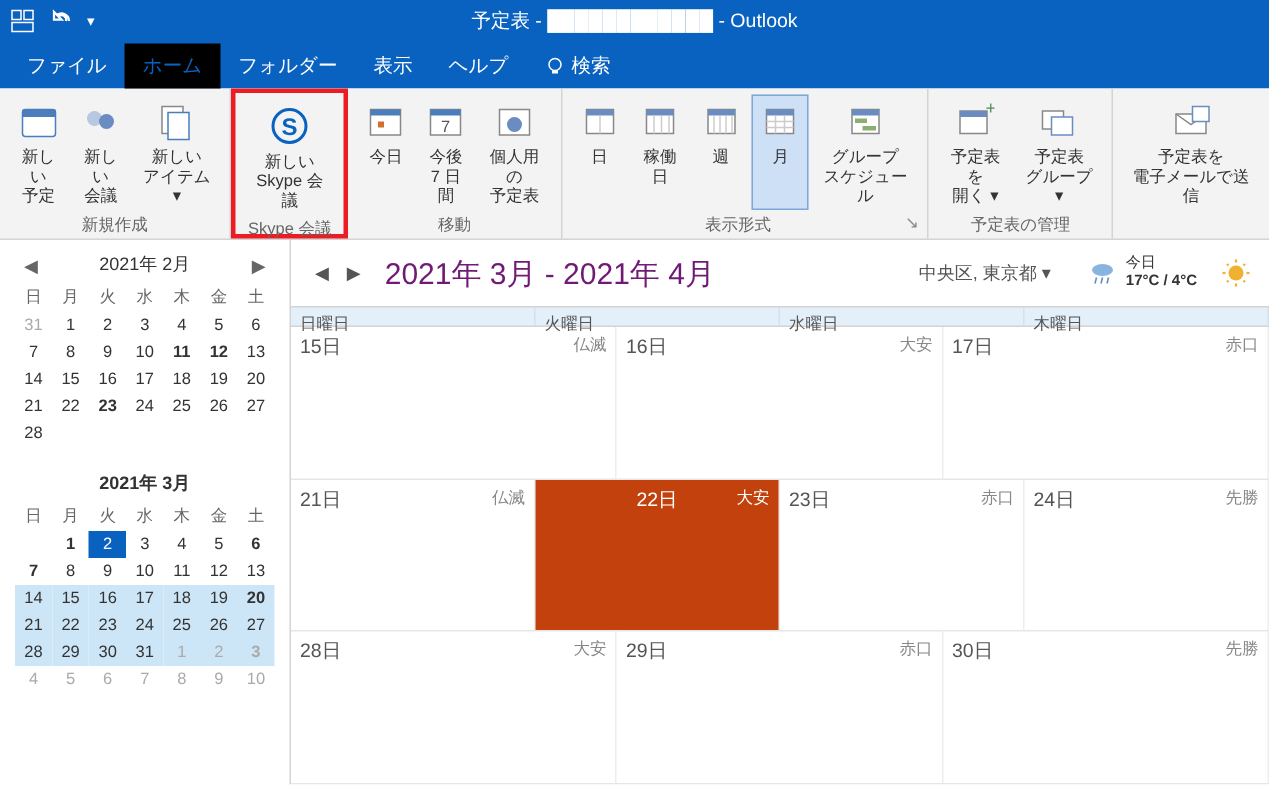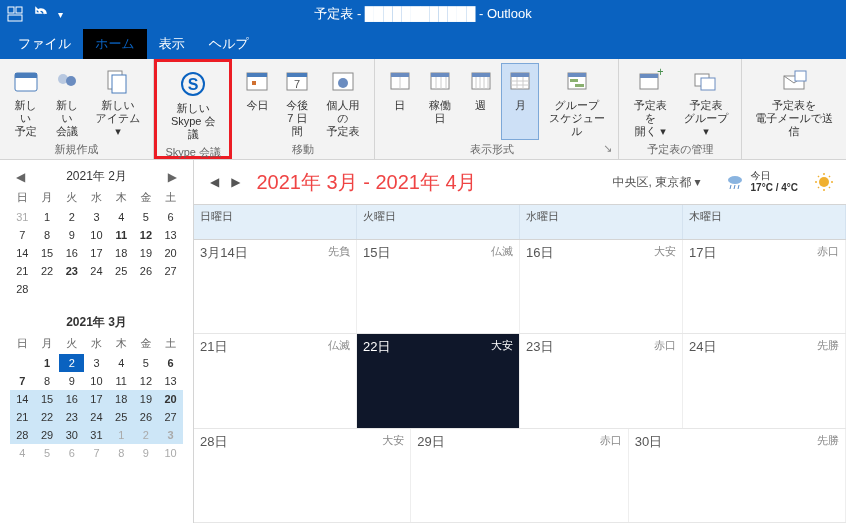--- a/index.html
+++ b/index.html
@@ -30,34 +30,34 @@
 .mc-dh{color:#666;padding:3px 0;}
 .mc-d{padding:3px 0;cursor:pointer;}
 .mc-d.dim{color:#aaa;}
 .mc-d.bold{font-weight:bold;}
 .mc-d.today{background:#0a62c0;color:#fff;}
 .mc-d.hl{background:#cde6f7;}
 .main{flex:1;display:flex;flex-direction:column;}
 .cal-hdr{height:44px;display:flex;align-items:center;padding:0 12px;gap:12px;}
 .cal-nav{display:flex;gap:4px;}
 .cal-nav span{cursor:pointer;color:#555;padding:2px 4px;}
-.cal-title{font-size:20px;color:#ef4444;font-weight:300;}
+.cal-title{font-size:20px;color:#701a75;font-weight:300;}
 .cal-loc{font-size:12px;color:#555;margin-left:auto;cursor:pointer;}
 .cal-weather{display:flex;align-items:center;gap:6px;margin-left:12px;}
 .wico{width:20px;height:20px;}
 .wtxt{font-size:10px;line-height:12px;}
 .sun{color:#f0a020;}
-.cal-row-hdr{display:flex;background:#e3eff9;border-top:1px solid #d4d4d4;border-bottom:1px solid #d4d4d4;height:36px;}
+.cal-row-hdr{display:flex;background:#e3eff9;border-top:1px solid #d4d4d4;border-bottom:1px solid #d4d4d4;height:14px;}
 .cal-col-hdr{flex:1;padding-left:6px;font-size:11px;line-height:22px;color:#555;border-right:1px solid #d4e2ef;}
 .cal-body{flex:1;display:flex;flex-direction:column;}
 .cal-week{flex:1;display:flex;border-bottom:1px solid #e6e6e6;}
 .cal-day{flex:1;border-right:1px solid #eee;position:relative;padding:4px 6px;}
 .day-num{font-size:13px;color:#555;}
 .day-rokuyo{position:absolute;top:4px;right:6px;font-size:11px;color:#888;}
-.cal-day.today{background:#0f172a;color:#fff;}
+.cal-day.today{background:#c2410c;color:#fff;text-align:center;}
 .cal-day.today .day-num,.cal-day.today .day-rokuyo{color:#fff;}
 svg{display:block;}
 </style>
 </head>
 <body>
 
 <div class="titlebar">
   <div class="tb-left">
     <span class="tb-icon">
         <svg width="16" height="16">
@@ -72,22 +72,32 @@
         </svg>
       </span>
     <span style="color:#fff;font-size:10px;">▾</span>
   </div>
   <div class="tb-title">予定表 - ████████████ - Outlook</div>
 </div>
 
 <div class="menubar">
   <div class="tab">ファイル</div>
   <div class="tab active">ホーム</div>
+  <div class="tab">フォルダー</div>
   <div class="tab">表示</div>
   <div class="tab">ヘルプ</div>
+  <div class="tab search">
+    <span>
+        <svg width="14" height="14">
+          <circle cx="7" cy="6" r="4" fill="none" stroke="#fff"></circle>
+          <rect x="5" y="10" width="4" height="2" fill="#fff"></rect>
+        </svg>
+      </span>
+    <span>検索</span>
+  </div>
 </div>
 
 <div class="ribbon">
   <div class="rgroup">
     <div class="rgroup-btns">
       <div class="rbtn">
           <div class="rbtn-ico">
             <svg width="28" height="28">
               <rect x="3" y="6" width="22" height="18" rx="2" fill="#fff" stroke="#4a7dbb"></rect>
               <rect x="3" y="6" width="22" height="5" fill="#4a7dbb"></rect>
@@ -437,21 +447,20 @@
       </div>
     </div>
     <div class="cal-row-hdr" id="caldow">
         <div class="cal-col-hdr">日曜日</div>
         <div class="cal-col-hdr">火曜日</div>
         <div class="cal-col-hdr">水曜日</div>
         <div class="cal-col-hdr">木曜日</div>
       </div>
     <div class="cal-body" id="calbody">
         <div class="cal-week">
-          <div class="cal-day"><span class="day-num">3月14日</span><span class="day-rokuyo">先負</span></div>
           <div class="cal-day"><span class="day-num">15日</span><span class="day-rokuyo">仏滅</span></div>
           <div class="cal-day"><span class="day-num">16日</span><span class="day-rokuyo">大安</span></div>
           <div class="cal-day"><span class="day-num">17日</span><span class="day-rokuyo">赤口</span></div>
         </div>
         <div class="cal-week">
           <div class="cal-day"><span class="day-num">21日</span><span class="day-rokuyo">仏滅</span></div>
           <div class="cal-day today"><span class="day-num">22日</span><span class="day-rokuyo">大安</span></div>
           <div class="cal-day"><span class="day-num">23日</span><span class="day-rokuyo">赤口</span></div>
           <div class="cal-day"><span class="day-num">24日</span><span class="day-rokuyo">先勝</span></div>
         </div>

